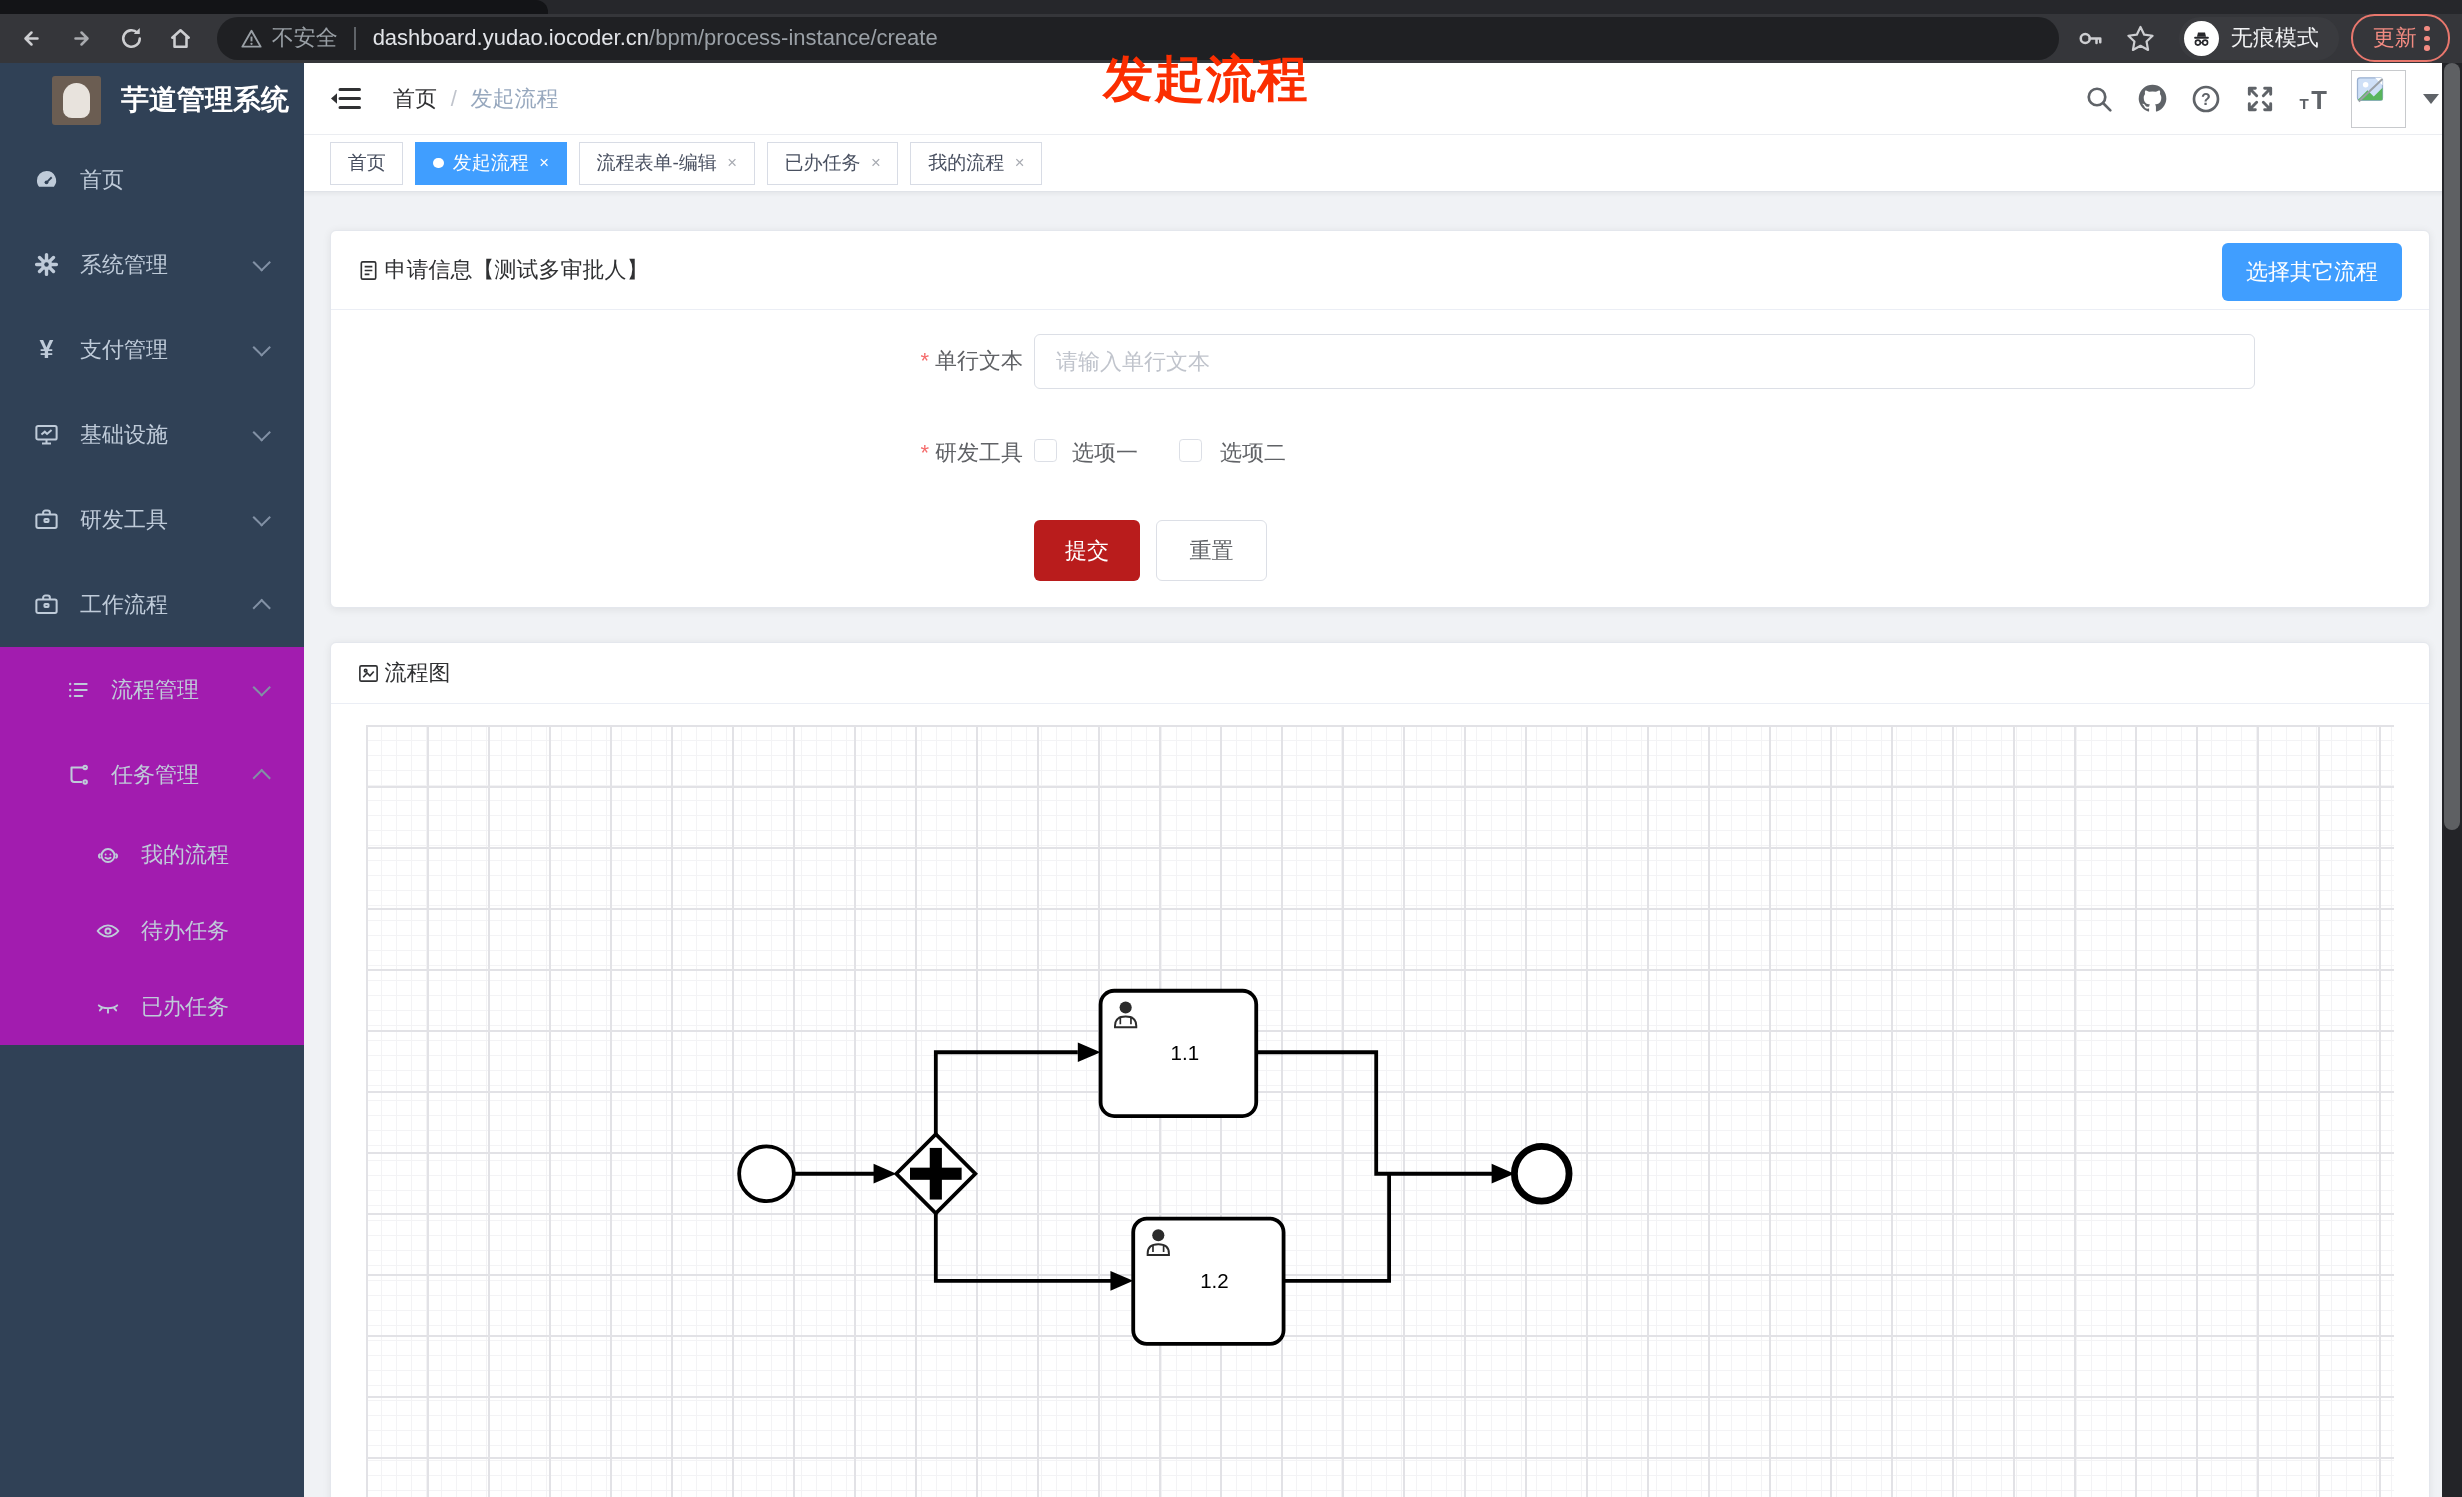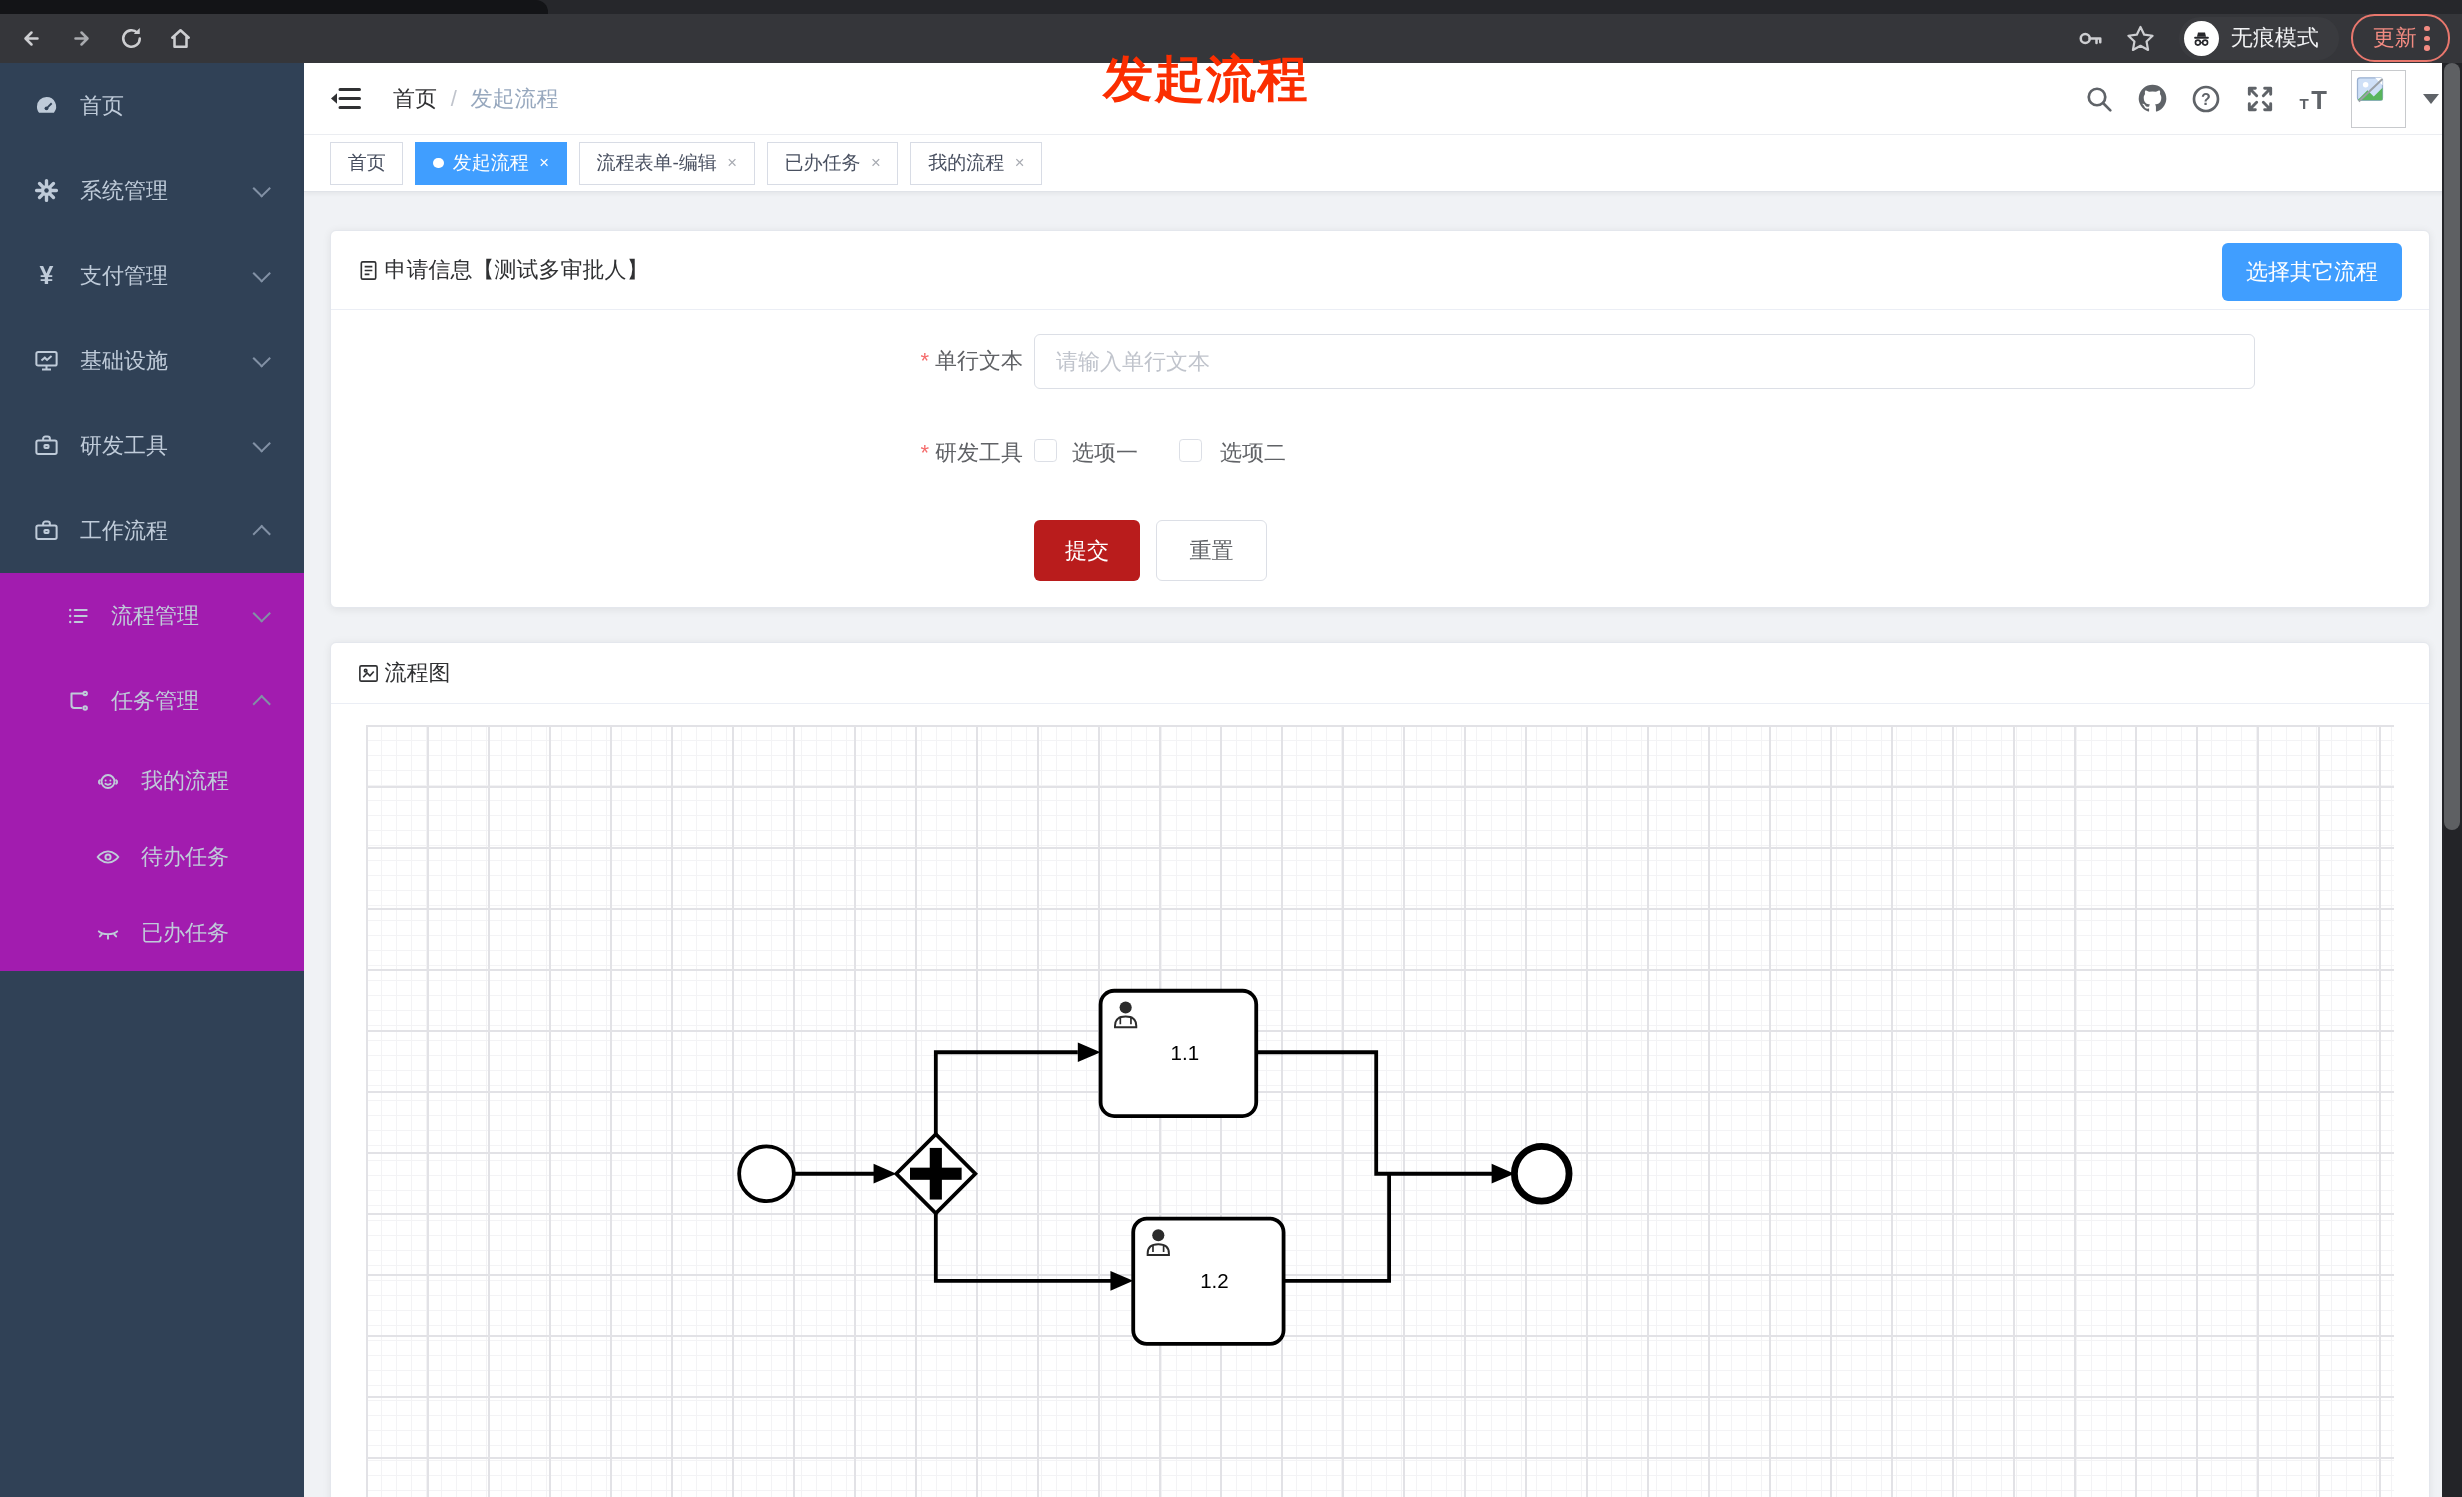--- a/index.html
+++ b/index.html
@@ -122,20 +122,31 @@
       <svg width="33" height="33" viewBox="0 0 44 44">
           <path d="M33 22a11 11 0 1 1-3.3-7.8" stroke="#cdced1" stroke-width="3.4" fill="none" stroke-linecap="round"></path>
           <path d="M33 8v8h-8z" fill="#cdced1"></path>
         </svg>
     </div>
     <div class="navbtn">
       <svg width="33" height="33" viewBox="0 0 44 44">
           <path d="M11 21 22 11l11 10M14 19v14h16V19" stroke="#cdced1" stroke-width="3.4" fill="none" stroke-linecap="round" stroke-linejoin="round"></path>
         </svg>
     </div>
+    <div class="urlbar">
+      <svg width="23" height="23" viewBox="0 0 24 24">
+          <path d="M12 4 2.5 20.5h19z" stroke="#9aa0a6" stroke-width="2" fill="none" stroke-linejoin="round"></path>
+          <path d="M12 10v5" stroke="#9aa0a6" stroke-width="2"></path>
+          <circle cx="12" cy="17.6" r="1.2" fill="#9aa0a6"></circle>
+        </svg>
+      <span style="margin-left:9px">不安全</span>
+      <span class="sep"></span>
+      <span class="domain">dashboard.yudao.iocoder.cn</span>
+        <span class="path">/bpm/process-instance/create</span>
+    </div>
     <div class="chrome-right">
       <div class="navbtn">
         <svg width="33" height="33" viewBox="0 0 44 44">
             <circle cx="15" cy="22" r="6" stroke="#cdced1" stroke-width="3.4" fill="none"></circle>
             <path d="M21 22h14M30 22v6M35 22v5" stroke="#cdced1" stroke-width="3.4" fill="none" stroke-linecap="round"></path>
           </svg>
       </div>
       <div class="navbtn">
         <svg width="33" height="33" viewBox="0 0 24 24">
             <polygon points="12,3.6 14.7,9.2 20.8,10 16.4,14.2 17.5,20.3 12,17.3 6.5,20.3 7.6,14.2 3.2,10 9.3,9.2" fill="none" stroke="#cdced1" stroke-width="1.6" stroke-linejoin="round"></polygon>
@@ -161,20 +172,24 @@
             <i></i>
           </span>
       </div>
     </div>
   </div>
 </div>
 
 <div class="app">
 
   <aside class="sidebar">
+    <div class="logo-row">
+      <div class="logo-img"></div>
+      <div class="logo-title">芋道管理系统</div>
+    </div>
 
     <div class="menu-item">
       <span class="mi-icon">
         <svg width="27" height="27" viewBox="0 0 24 24">
             <path d="M12 4.5a8.5 8.5 0 0 0-8.5 8.5c0 2 .7 3.9 1.9 5.4h13.2A8.5 8.5 0 0 0 12 4.5z" fill="#bfcbd9"></path>
             <circle cx="12" cy="14.5" r="1.7" fill="#304156"></circle>
             <path d="M13 13.6 16.6 10" stroke="#304156" stroke-width="1.6"></path>
           </svg>
       </span>
       <span>首页</span>

